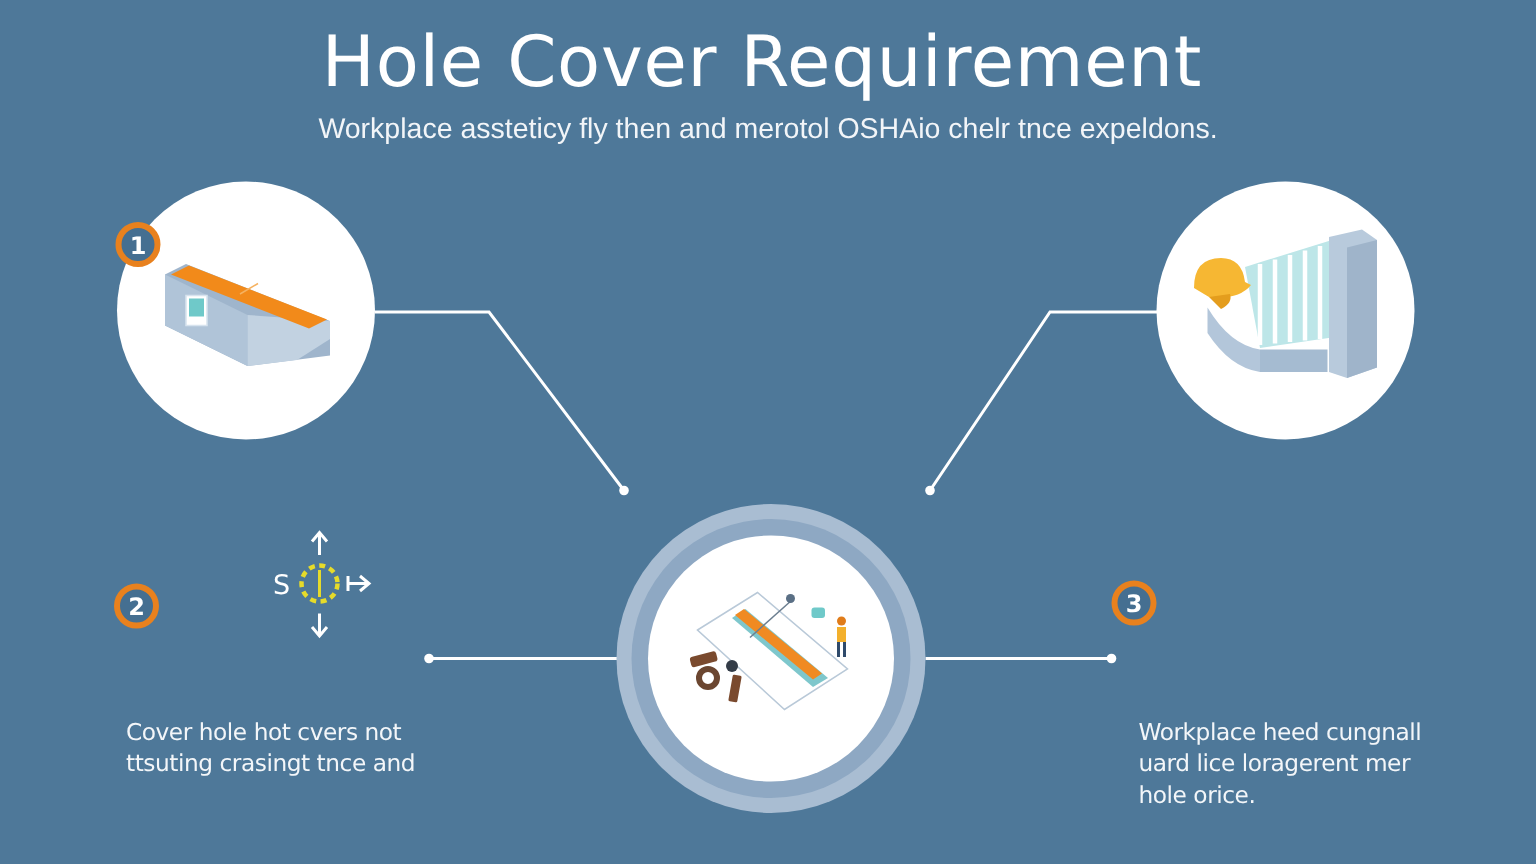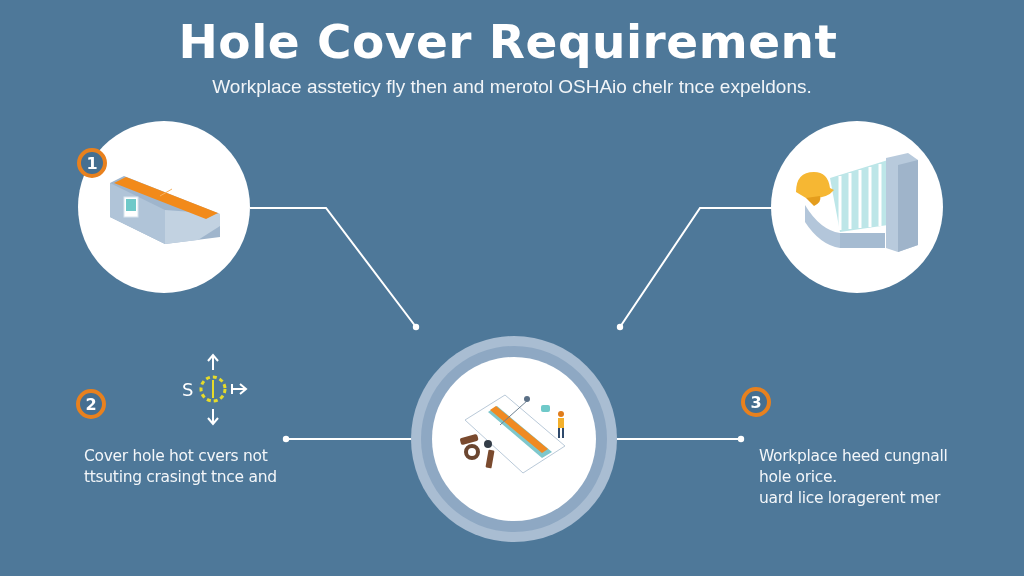--- a/index.html
+++ b/index.html
@@ -6,39 +6,39 @@
     body {
       width: 1024px; height: 576px; overflow: hidden;
       background: #4e7899;
       position: relative;
       font-family: "Liberation Sans", "DejaVu Sans", sans-serif;
       color: #ffffff;
     }
     .title {
       position: absolute; left: 0; width: 1016px; top: 14px;
       text-align: center; font-family: "DejaVu Sans", sans-serif;
-      font-weight: bold; font-size: 47px; letter-spacing: 0.5px;
+      font-weight: normal; font-size: 47px; letter-spacing: 0.5px;
       color: #ffffff;
     }
     .subtitle {
       position: absolute; left: 0; width: 1080px; top: 76px;
       text-align: center; font-size: 19px; color: #f2f5f8;
       left: -28px;
     }
     svg.layer { position: absolute; left: 0; top: 0; }
     .badge {
       position: absolute; width: 22px; height: 22px; border-radius: 50%;
       border: 4px solid #e8811e; background: #456f91;
       display: flex; align-items: center; justify-content: center;
       font-weight: bold; font-size: 16px; color: #ffffff;
       font-family: "DejaVu Sans", sans-serif;
     }
     .desc {
       position: absolute; font-size: 15.5px; line-height: 21px; color: #f3f6f9;
-      font-family: "DejaVu Sans", sans-serif; letter-spacing: -0.3px;
+      font-family: "DejaVu Sans", sans-serif; letter-spacing: -0.3px; margin-top: 32px;
     }
   </style>
 </head>
 <body>
 
 <div class="title">Hole Cover Requirement</div>
 <div class="subtitle">Workplace assteticy fly then and merotol OSHAio chelr tnce expeldons.</div>
 
 <svg class="layer" width="1024" height="576" viewBox="0 0 1024 576">
 
@@ -127,15 +127,15 @@
 <div class="badge" style="left:77px; top:148px;">1</div>
 <div class="badge" style="left:76px; top:389px;">2</div>
 <div class="badge" style="left:741px; top:387px;">3</div>
 
 <div class="desc" style="left:84px; top:446px;">
   <div>Cover hole hot cvers not</div>
   <div>ttsuting crasingt tnce and</div>
 </div>
 <div class="desc" style="left:759px; top:446px;">
   <div>Workplace heed cungnall</div>
+  <div>uard lice loragerent mer</div>
   <div>hole orice.</div>
-  <div>uard lice loragerent mer</div>
 </div>
 
 </body></html>

